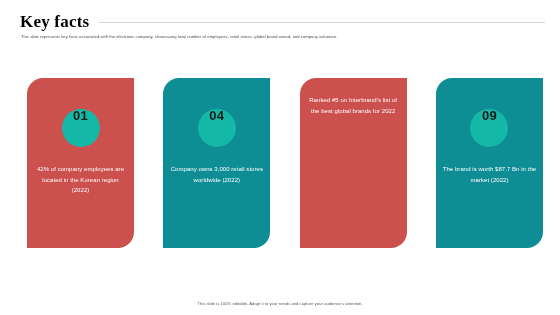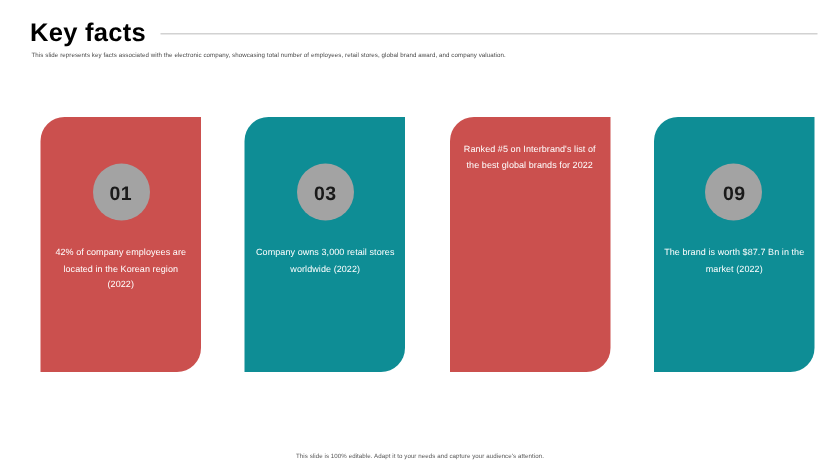--- a/index.html
+++ b/index.html
@@ -26,21 +26,21 @@
   .title-row {
     position: absolute;
     left: 20px;
     top: 11px;
     width: 525px;
     height: 20px;
     display: flex;
     align-items: center;
   }
   .page-title {
-    font-family: Liberation Sans, sans-serif;
+    font-family: Liberation Serif, serif;
     font-size: 17px;
     font-weight: bold;
     color: #000000;
     letter-spacing: 0.2px;
     white-space: nowrap;
     line-height: 1;
   }
   .title-rule {
     flex: 1;
     height: 1px;
@@ -79,24 +79,24 @@
     flex-direction: column;
     align-items: center;
   }
   .card.red  { background: #cb504e; }
   .card.teal { background: #0e8d95; }
 
   .badge {
     width: 38px;
     height: 38px;
     border-radius: 50%;
-    background: #a3a3a3;
+    background: #14b8a6;
     margin-top: 31px;
     display: flex;
-    align-items: center;
+    align-items: flex-start;
     justify-content: center;
     flex: none;
   }
   .badge-num {
     font-size: 13px;
     font-weight: bold;
     color: #1a1a1a;
     letter-spacing: 0.3px;
     line-height: 1;
   }
@@ -139,21 +139,21 @@
 
   <div class="card red">
     <div class="badge">
       <span class="badge-num">01</span>
     </div>
     <div class="card-text">42% of company employees are located in the Korean region (2022)</div>
   </div>
 
   <div class="card teal">
     <div class="badge">
-      <span class="badge-num">03</span>
+      <span class="badge-num">04</span>
     </div>
     <div class="card-text">Company owns 3,000 retail stores worldwide (2022)</div>
   </div>
 
   <div class="card red">
     <div class="card-text">Ranked #5 on Interbrand's list of the best global brands for 2022</div>
   </div>
 
   <div class="card teal">
     <div class="badge">

